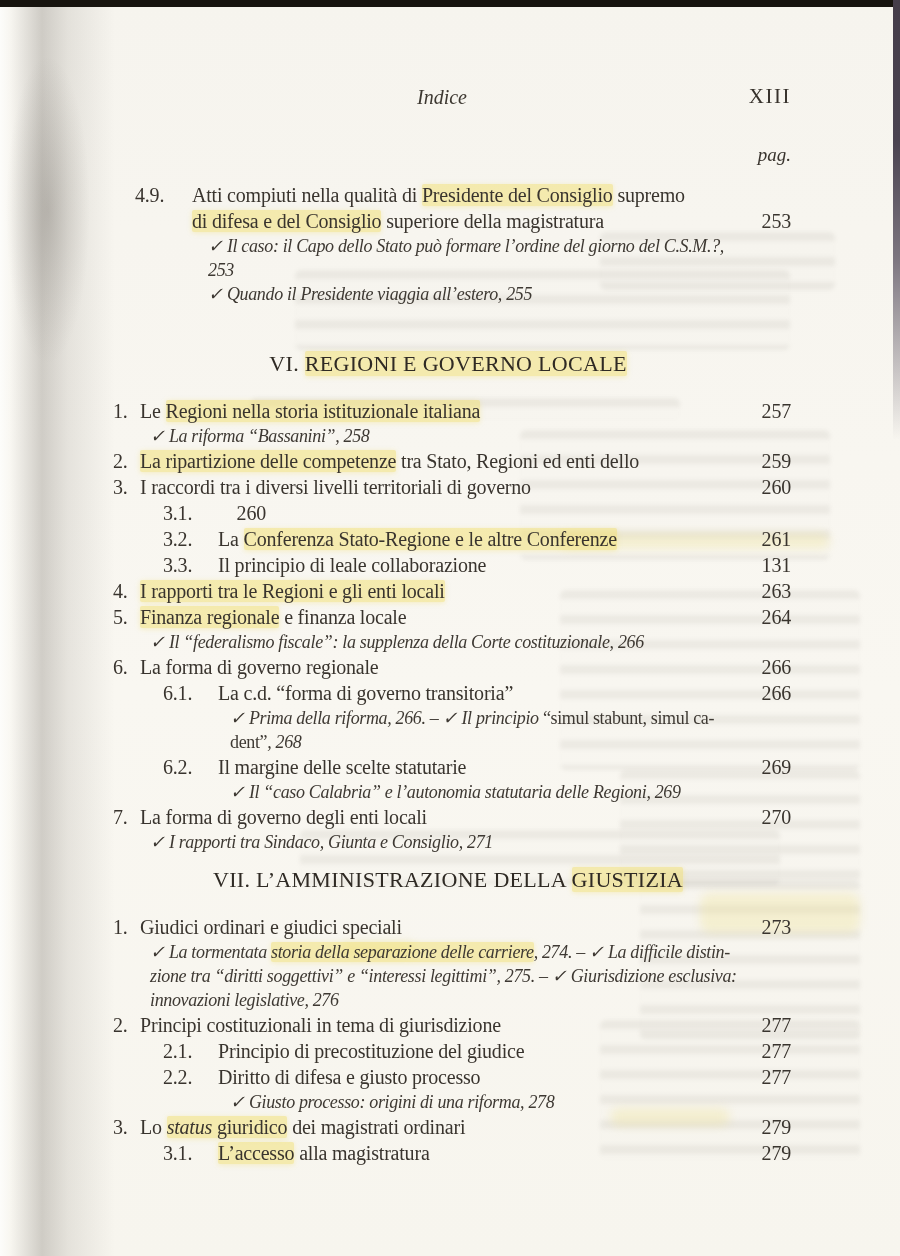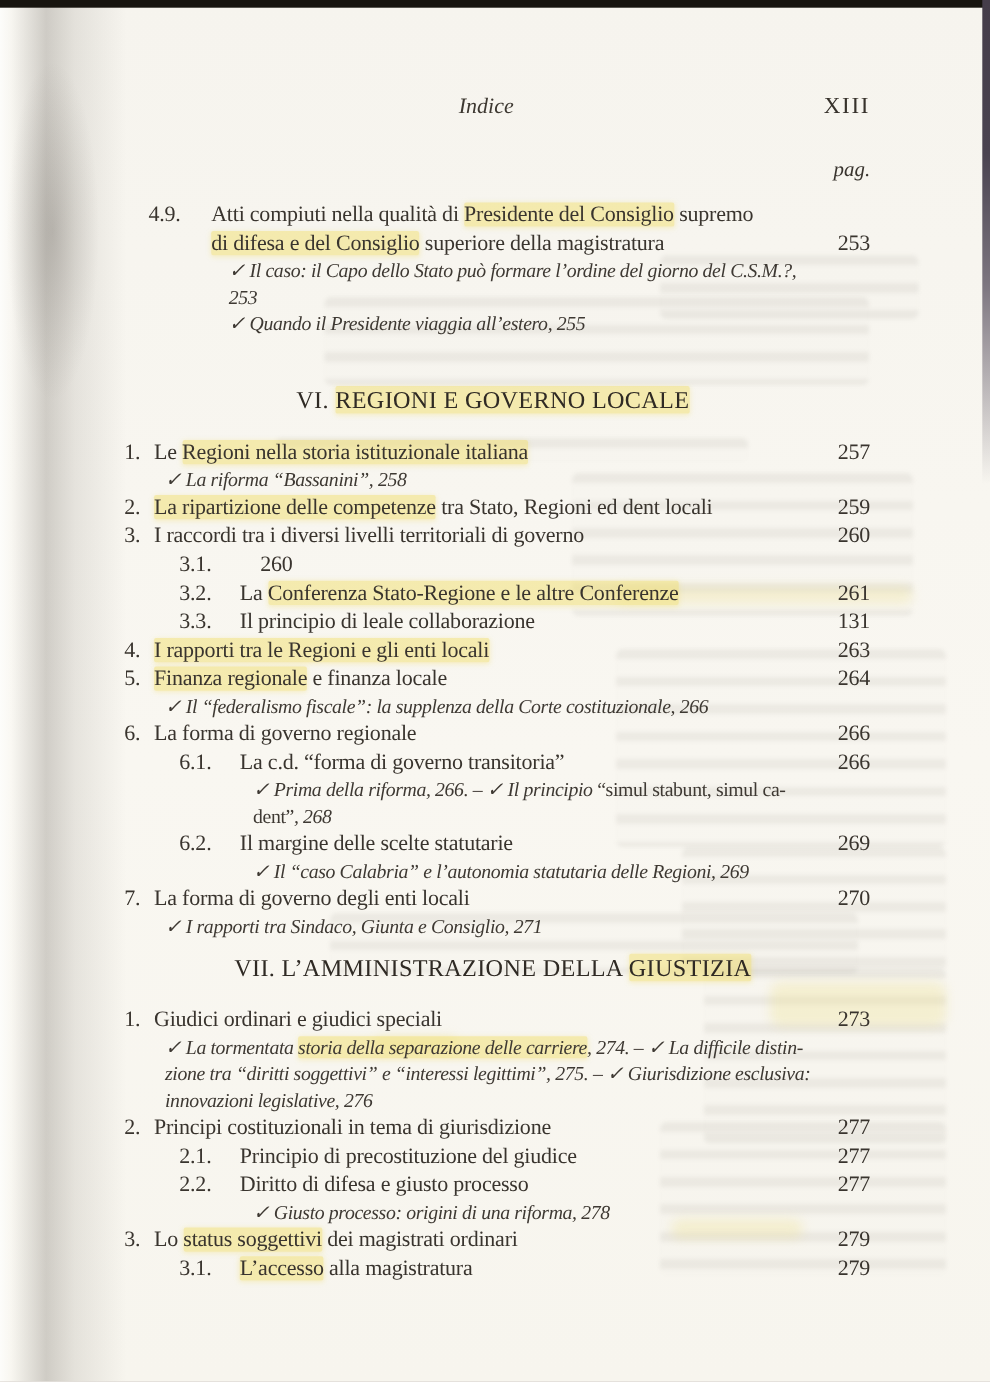--- a/index.html
+++ b/index.html
@@ -41,21 +41,21 @@
   .note .rom { font-style:normal; }
   .note.fr { padding-left:103px; }
   .note.n1 { padding-left:45px; }
   .note.n2 { padding-left:125px; }
   .heading { text-align:center; font-size:22px; letter-spacing:0.3px; color:#2f2a24; line-height:28px; }
   .h-vi { margin-top:44px; }
   .h-vii { margin-top:12px; }
   .list-vi { margin-top:20px; }
   .list-vii { margin-top:20px; }
   .front-list { margin-top:16px; }
-  .it { }
+  .it { font-style:italic; }
 </style>
 </head>
 <body>
 
 <div class="page">
 
   <div class="gutter"></div>
   <div class="gutter-top"></div>
   <div class="edge-top"></div>
   <div class="edge-right"></div>
@@ -100,21 +100,21 @@
     <div class="toc list-vi">
       <div class="row l1">
         <span class="num">1.</span>
         <span class="ttl"><span>Le </span><span class="hl">Regioni nella storia istituzionale italiana</span><span></span></span>
         <span class="pg">257</span>
       </div>
       <div class="note n1">✓ La riforma “Bassanini”, 258</div>
 
       <div class="row l1">
         <span class="num">2.</span>
-        <span class="ttl"><span></span><span class="hl">La ripartizione delle competenze</span><span> tra Stato, Regioni ed dent locali</span></span>
+        <span class="ttl"><span></span><span class="hl">La ripartizione delle competenze</span><span> tra Stato, Regioni ed enti dello</span></span>
         <span class="pg">259</span>
       </div>
 
       <div class="row l1">
         <span class="num">3.</span>
         <span class="ttl">I raccordi tra i diversi livelli territoriali di governo</span>
         <span class="pg">260</span>
       </div>
 
       <div class="row l2">
@@ -199,21 +199,21 @@
 
       <div class="row l2">
         <span class="num">2.2.</span>
         <span class="ttl">Diritto di difesa e giusto processo</span>
         <span class="pg">277</span>
       </div>
       <div class="note n2">✓ Giusto processo: origini di una riforma, 278</div>
 
       <div class="row l1">
         <span class="num">3.</span>
-        <span class="ttl"><span>Lo </span><span class="hl"><span class="it">status</span><span> soggettivi</span></span><span> dei magistrati ordinari</span></span>
+        <span class="ttl"><span>Lo </span><span class="hl"><span class="it">status</span><span> giuridico</span></span><span> dei magistrati ordinari</span></span>
         <span class="pg">279</span>
       </div>
 
       <div class="row l2">
         <span class="num">3.1.</span>
         <span class="ttl"><span class="hl">L’accesso</span><span> alla magistratura</span></span>
         <span class="pg">279</span>
       </div>
     </div>
 

